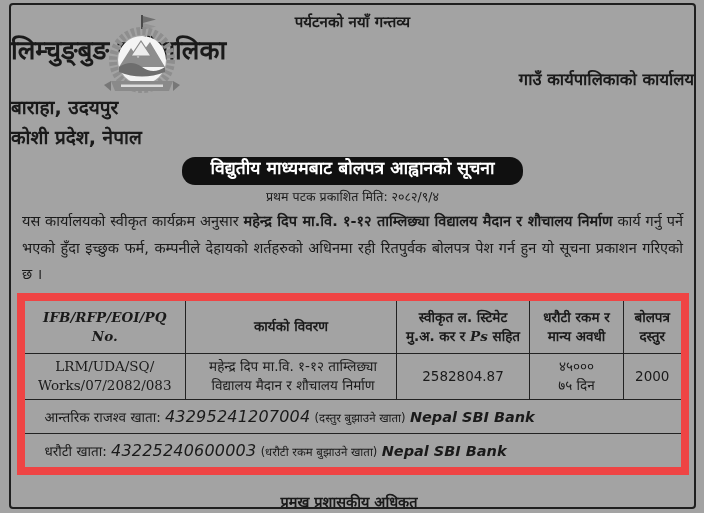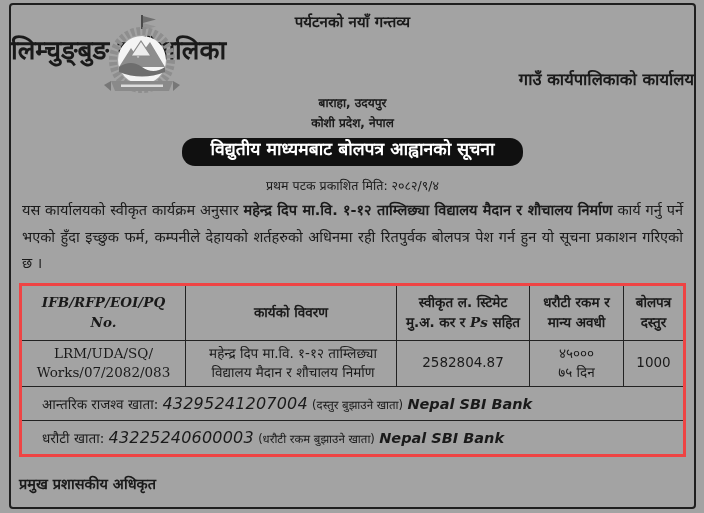--- a/index.html
+++ b/index.html
@@ -23,43 +23,43 @@
     overflow: hidden;
   }
   .logo {
     position: absolute;
     left: 90px; top: 8px;
     width: 82px; height: 86px;
   }
   .tagline  { text-align: center; font-weight: bold; font-size: 15px; margin-top: 7px; line-height: 1.35; }
   .muni     { text-align: left; font-weight: bold; font-size: 26px; margin-top: 2px; line-height: 1.25; }
   .office   { text-align: right; font-weight: bold; font-size: 16.5px; margin-top: 2px; line-height: 1.35; }
-  .addr     { text-align: center; font-weight: bold; font-size: 12px; margin-top: 4px; line-height: 1.35; }
+  .addr     { text-align: left; font-weight: bold; font-size: 19px; margin-top: 4px; line-height: 1.35; }
   .banner-wrap { text-align: center; margin-top: 7px; }
   .banner {
     display: inline-block;
     background: #101010; color: #ffffff;
     font-weight: bold; font-size: 17.5px;
     padding: 0 28px 5px;
     border-radius: 13px;
     line-height: 1.3;
   }
-  .pub { text-align: center; font-size: 12.5px; margin-top: 12px; line-height: 1.3; }
+  .pub { text-align: center; font-size: 12.5px; margin-top: 4px; line-height: 1.3; }
   .para {
     margin: 3px 11px 0;
     font-size: 14.5px;
     line-height: 1.82;
     text-align: justify;
   }
   .table-heading { margin: 1px 11px 0; font-weight: bold; font-size: 14.5px; line-height: 1.4; }
   table.bid {
     width: 664px;
     margin: 6px auto 16px;
     border-collapse: collapse;
-    border: 3px solid #ef4444;
+    border: 8px solid #ef4444;
     table-layout: fixed;
   }
   table.bid th, table.bid td {
     border: 1.5px solid #222;
     text-align: center;
     vertical-align: middle;
     font-size: 13.5px;
     padding: 3px 4px;
     line-height: 1.45;
   }
@@ -79,21 +79,21 @@
   tr.bank td {
     text-align: left !important;
     padding: 5px 20px !important;
     height: 28px;
   }
   .blabel { font-size: 13.5px; }
   .acct   { font-family: "DejaVu Sans", sans-serif; font-style: italic; font-size: 16px; letter-spacing: 0.2px; }
   .bnote  { font-size: 11.5px; }
   .bname  { font-family: "DejaVu Sans", sans-serif; font-style: italic; font-weight: bold; font-size: 14.5px; }
   .signature {
-    text-align: left;
+    text-align: center;
     margin: 9px 15px 0 8px;
     font-weight: bold; font-size: 14.5px;
   }
 </style>
 </head>
 <body>
 
 <div class="page">
   <div class="frame">
 
@@ -161,21 +161,21 @@
           </td>
           <td class="cell-left">
             <div>महेन्द्र दिप मा.वि. १-१२ ताम्लिछ्या</div>
             <div>विद्यालय मैदान र शौचालय निर्माण</div>
           </td>
           <td>2582804.87</td>
           <td>
             <div>४५०००</div>
             <div>७५ दिन</div>
           </td>
-          <td>1000</td>
+          <td>2000</td>
         </tr>
         <tr class="bank">
           <td colspan="5">
             <span class="blabel">आन्तरिक राजश्व खाता:</span>
             <span class="acct">43295241207004</span>
             <span class="bnote">(दस्तुर बुझाउने खाता)</span>
             <span class="bname">Nepal SBI Bank</span>
           </td>
         </tr>
         <tr class="bank">

